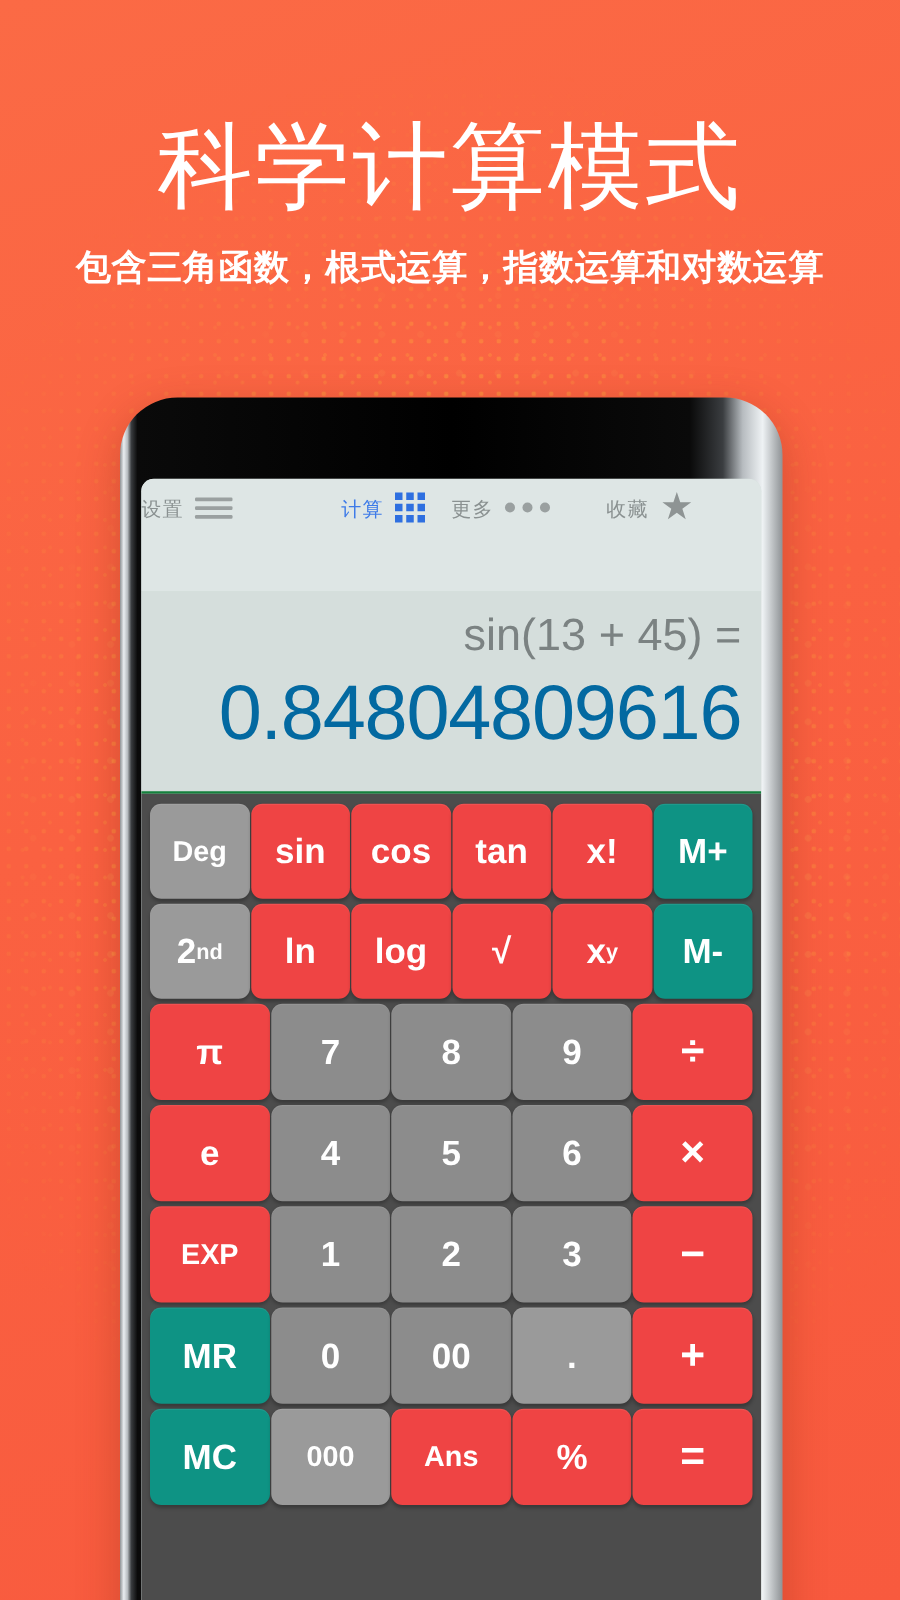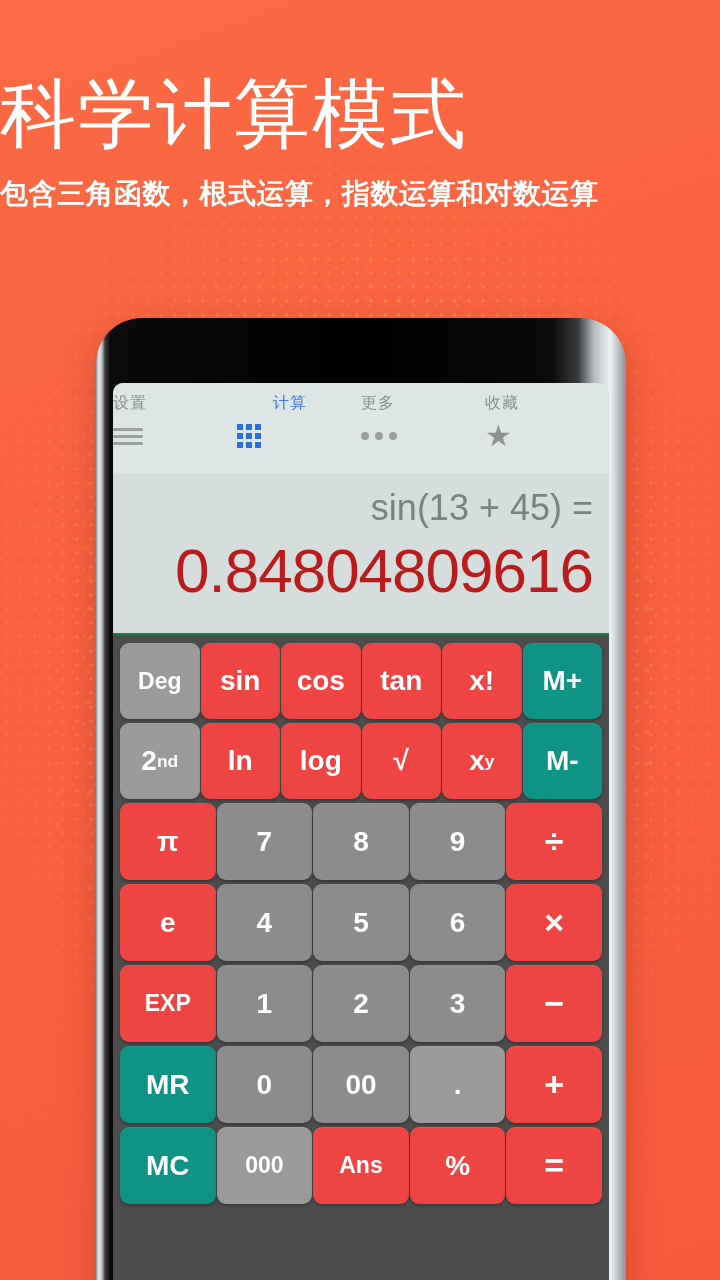--- a/index.html
+++ b/index.html
@@ -33,21 +33,22 @@
     background-image: radial-gradient(circle at 50% 50%, rgba(255,200,90,0.55) 2.4px, transparent 3.0px);
     background-size: 31px 31px;
     background-position: 11px 4px;
     -webkit-mask-image: radial-gradient(ellipse 470px 620px at 370px 700px, rgba(0,0,0,0.8) 0%, rgba(0,0,0,0.35) 50%, rgba(0,0,0,0) 82%);
     mask-image: radial-gradient(ellipse 470px 620px at 370px 700px, rgba(0,0,0,0.8) 0%, rgba(0,0,0,0.35) 50%, rgba(0,0,0,0) 82%);
   }
 
   
   .headline-wrap {
     position: absolute; top: 0; left: 0; right: 0;
-    padding-top: 76px;
+    text-align: center;
+    padding-top: 96px;
     z-index: 5;
   }
   .headline {
     color: #FFFFFF;
     font-size: 76px;
     line-height: 1.0;
     letter-spacing: 2px;
     font-weight: 400;
   }
   .subhead {
@@ -88,22 +89,22 @@
     background: #DEE6E5;
     height: 90px;
     display: flex;
     align-items: flex-start;
     padding-top: 10px;
     flex: 0 0 auto;
   }
   .tab {
     flex: 1;
     display: flex;
-    flex-direction: column;
-    align-items: flex-start;
+    flex-direction: row;
+    align-items: flex-end;
     gap: 9px;
     cursor: pointer;
   }
   .tab-label { font-size: 16px; color: #8a9191; letter-spacing: 1px; }
   .tab.active .tab-label { color: #3E7BE8; margin-left: 36px; }
   .tab-icon { height: 26px; display: flex; align-items: center; justify-content: center; }
 
   .ico-hamburger { width: 30px; display: flex; flex-direction: column; gap: 4px; }
   .ico-hamburger span { display: block; height: 3px; background: #9aa0a0; border-radius: 1px; }
 
@@ -128,21 +129,21 @@
     border-bottom: 2px solid #15803d;
     overflow: hidden;
   }
   .expr {
     color: #7b8282;
     font-size: 36px;
     line-height: 42px;
     white-space: nowrap;
   }
   .result {
-    color: #b91c1c;
+    color: #0369a1;
     font-size: 62px;
     line-height: 76px;
     margin-top: 4px;
     white-space: nowrap;
     letter-spacing: -1px;
   }
 
   
   .keypad {
     background: #4C4C4C;

